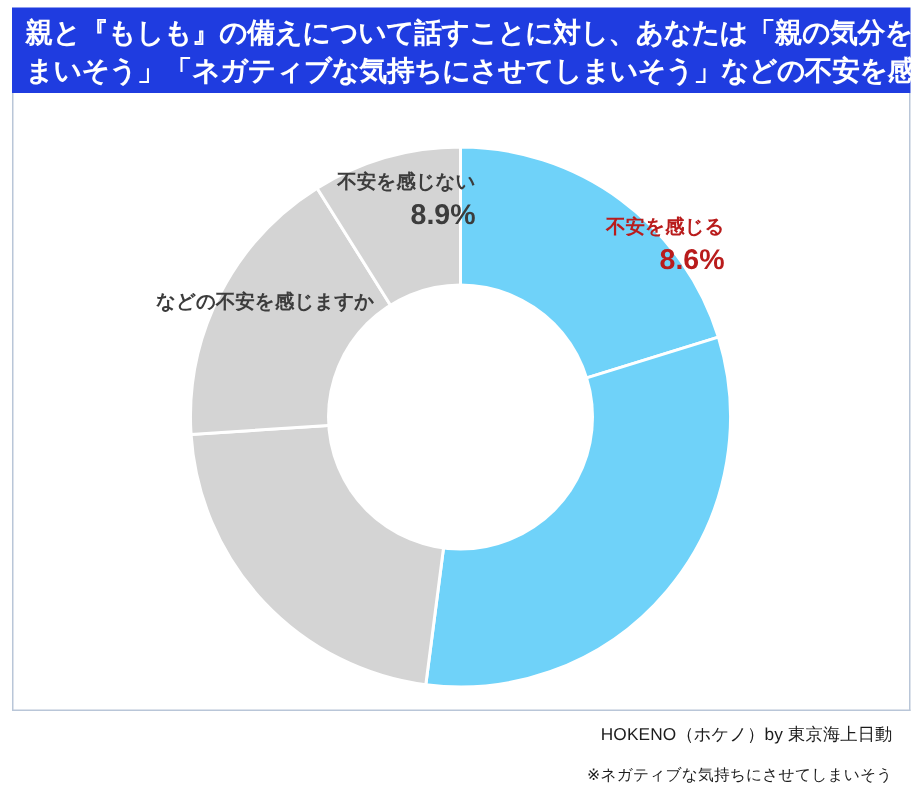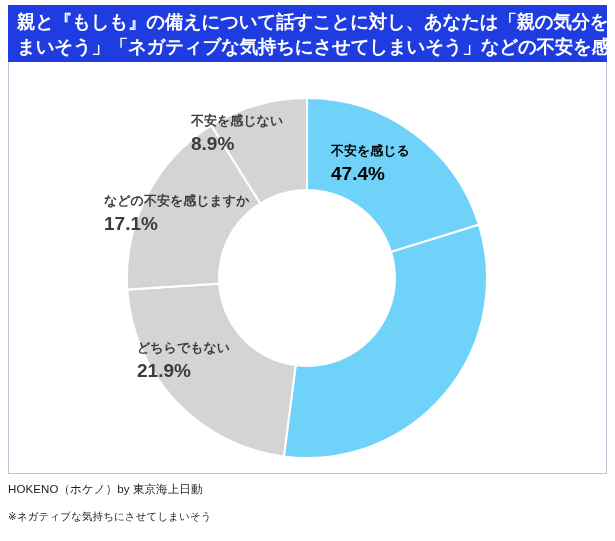--- a/index.html
+++ b/index.html
@@ -67,57 +67,57 @@
   }
   .chart-svg {
     position: absolute;
     left: 0;
     top: 0;
   }
 
   
   .seg-label {
     position: absolute;
-    text-align: left;
+    text-align: right;
     line-height: 1.32;
     white-space: nowrap;
   }
   .seg-label .name {
     display: block;
     font-size: 13px;
     font-weight: bold;
   }
   .seg-label .value {
     display: block;
     font-size: 19px;
     font-weight: bold;
     margin-top: 2px;
   }
   .seg-label.gray .name,
   .seg-label.gray .value {
     color: #3c3c3c;
   }
   .seg-label.accent .name,
   .seg-label.accent .value {
-    color: #000000;
+    color: #b91c1c;
   }
 
   .label-nofeel      { left: 191px; top: 112px; width: 126px; }
   .label-littlefeel  { left: 104px; top: 192px; width: 140px; }
   .label-neither     { left: 137px; top: 339px; width: 130px; }
   .label-feel        { left: 331px; top: 142px; width: 152px; }
   .label-somewhat    { left: 326px; top: 331px; width: 172px; }
 
   
   .footer {
     position: absolute;
     left: 8px;
     top: 482px;
     width: 599px;
-    text-align: left;
+    text-align: right;
     padding-right: 12px;
     box-sizing: border-box;
   }
   .footer .credit {
     font-size: 11.5px;
     color: #1c1c1c;
     letter-spacing: 0.1px;
   }
   .footer .note {
     font-size: 10.5px;
@@ -151,31 +151,26 @@
     </svg>
   </div>
 
   <div class="seg-label gray label-nofeel">
     <span class="name">不安を感じない</span>
     <span class="value">8.9%</span>
   </div>
 
   <div class="seg-label gray label-littlefeel">
     <span class="name">などの不安を感じますか</span>
-    <span class="value">17.1%</span>
   </div>
 
-  <div class="seg-label gray label-neither">
-    <span class="name">どちらでもない</span>
-    <span class="value">21.9%</span>
-  </div>
 
   <div class="seg-label accent label-feel">
     <span class="name">不安を感じる</span>
-    <span class="value">47.4%</span>
+    <span class="value">8.6%</span>
   </div>
 
 
   <div class="footer">
     <div class="credit">HOKENO（ホケノ）by 東京海上日動</div>
     <div class="note">※ネガティブな気持ちにさせてしまいそう</div>
   </div>
 
 </div>
 

